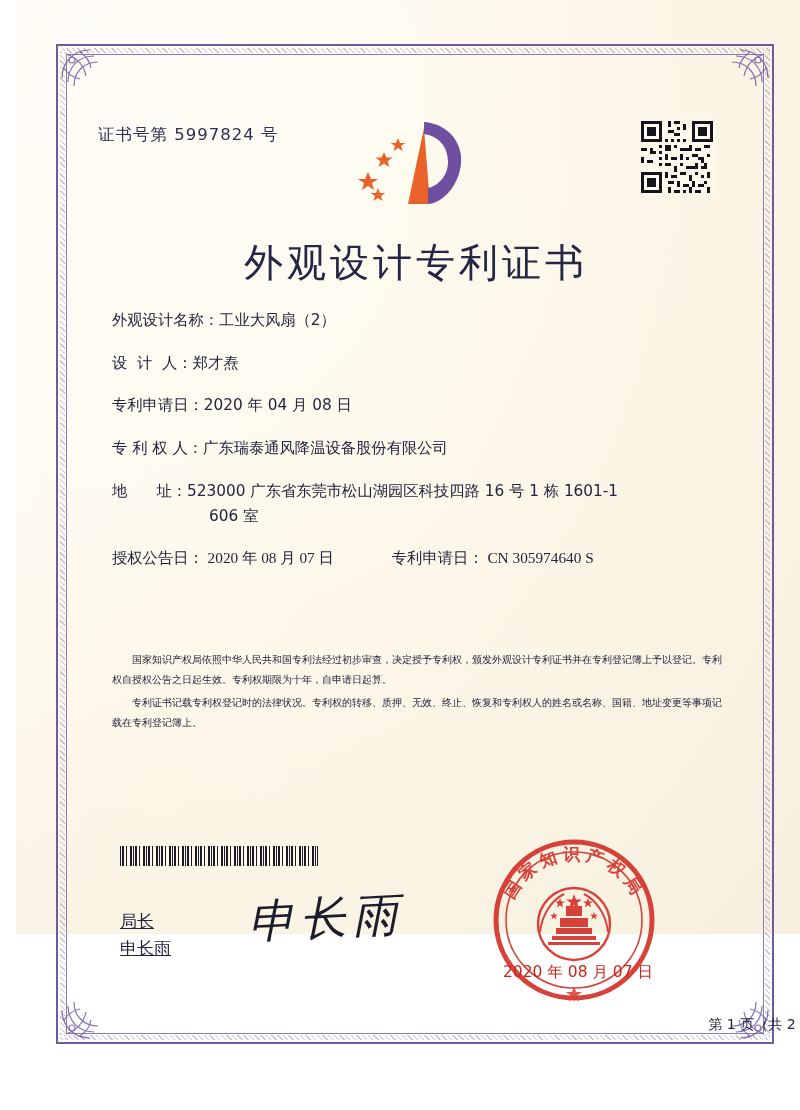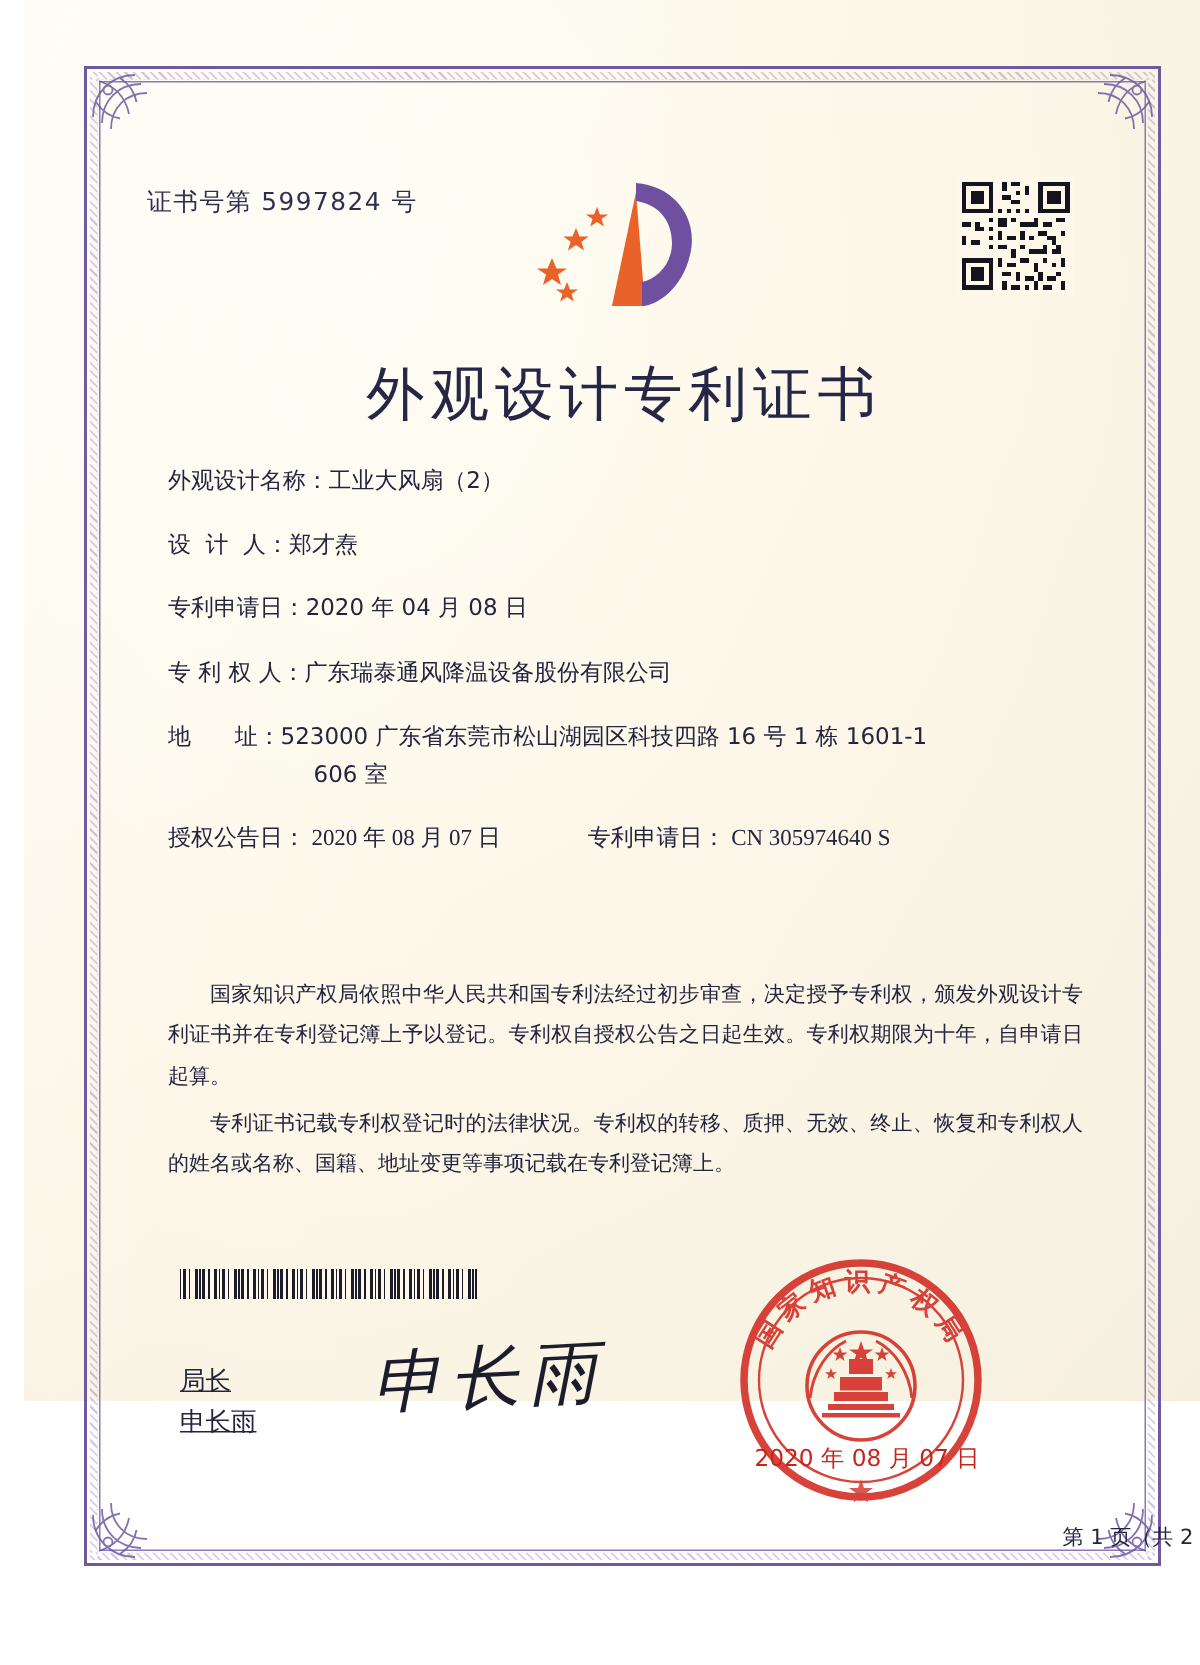--- a/index.html
+++ b/index.html
@@ -160,23 +160,23 @@
   .row-split .seg2 {
     margin-left: 58px;
   }
 
   
   .paras {
     position: absolute;
     left: 96px;
     top: 650px;
     width: 610px;
-    font-size: 14px;
+    font-size: 10px;
     color: #24243f;
-    font-family: Liberation Serif, serif;
+    font-family: Liberation Sans, sans-serif;
     line-height: 1.95;
     text-align: justify;
   }
   .paras p {
     margin: 0 0 4px 0;
     text-indent: 2em;
   }
 
   
   .barcode {

